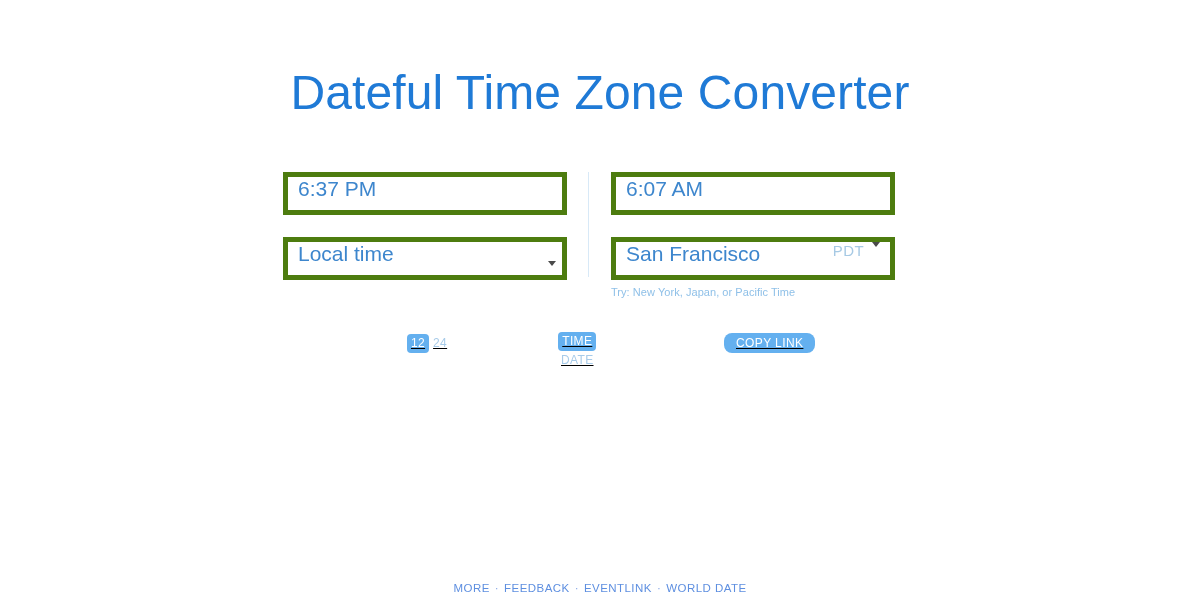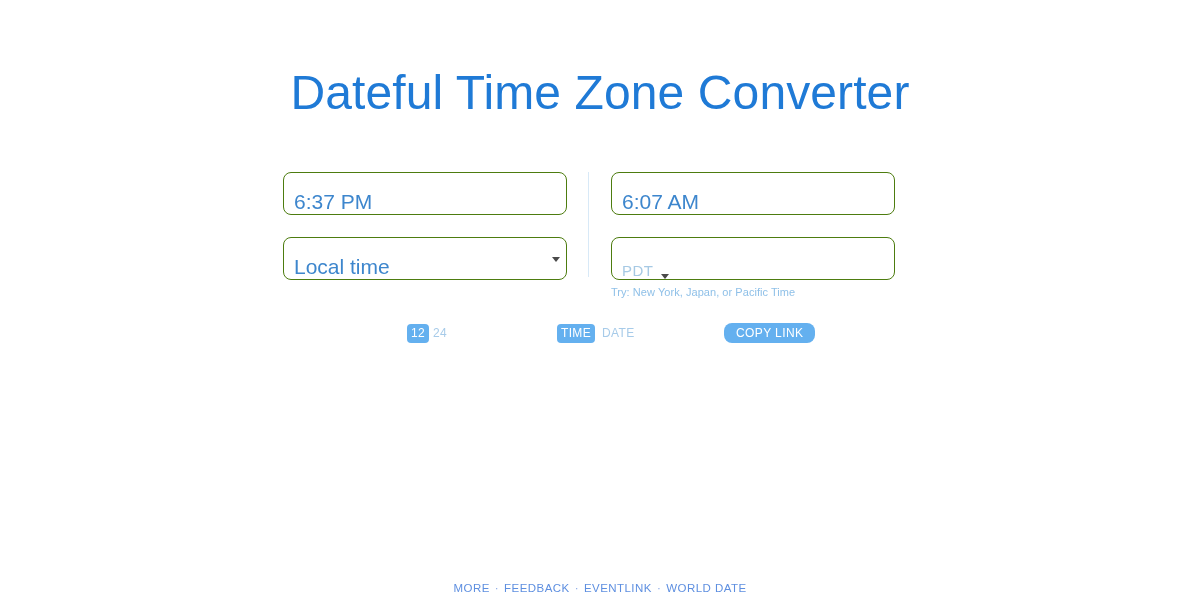--- a/index.html
+++ b/index.html
@@ -61,25 +61,25 @@
     width: 1px;
     height: 105px;
     background: #d8e9f7;
   }
 
   .field {
     position: relative;
     box-sizing: border-box;
     width: 284px;
     height: 43px;
-    border: 1px solid #4d7c0f;
-    border-radius: 8px;
+    border: 5px solid #4d7c0f;
+    border-radius: 0;
     background: #ffffff;
     display: flex;
-    align-items: flex-end;
+    align-items: flex-start;
     padding: 0 10px;
   }
   .field + .field { margin-top: 22px; }
 
   .field-text {
     font-size: 21px;
     color: #3d86cd;
     line-height: 24px;
     white-space: nowrap;
     flex: 1 1 auto;
@@ -120,27 +120,28 @@
   .controls {
     position: absolute;
     top: 317px;
     left: 0;
     width: 1200px;
     height: 22px;
   }
 
   .ctrl-group {
     position: absolute;
-    top: 5px;
+    top: 15px;
     display: flex;
     align-items: center;
     height: 22px;
+    text-decoration: underline;
   }
   .ctrl-hours  { left: 407px; }
-  .ctrl-mode   { left: 557px; }
+  .ctrl-mode   { left: 557px; flex-direction: column; }
   .ctrl-copy   { left: 724px; }
 
   .seg {
     display: inline-block;
     font-size: 12px;
     letter-spacing: 0.35px;
     line-height: 19px;
     padding: 0 4px;
     border-radius: 4px;
     white-space: nowrap;
@@ -214,20 +215,21 @@
 
     </div>
 
     <div class="col col-right">
 
       <div class="field">
         <span class="field-text">6:07 AM</span>
       </div>
 
       <div class="field">
+        <span class="field-text">San Francisco</span>
         <span class="field-suffix">PDT</span>
         <span class="caret"></span>
       </div>
 
       <div class="hint">Try: New York, Japan, or Pacific Time</div>
 
     </div>
 
   </div>
 

